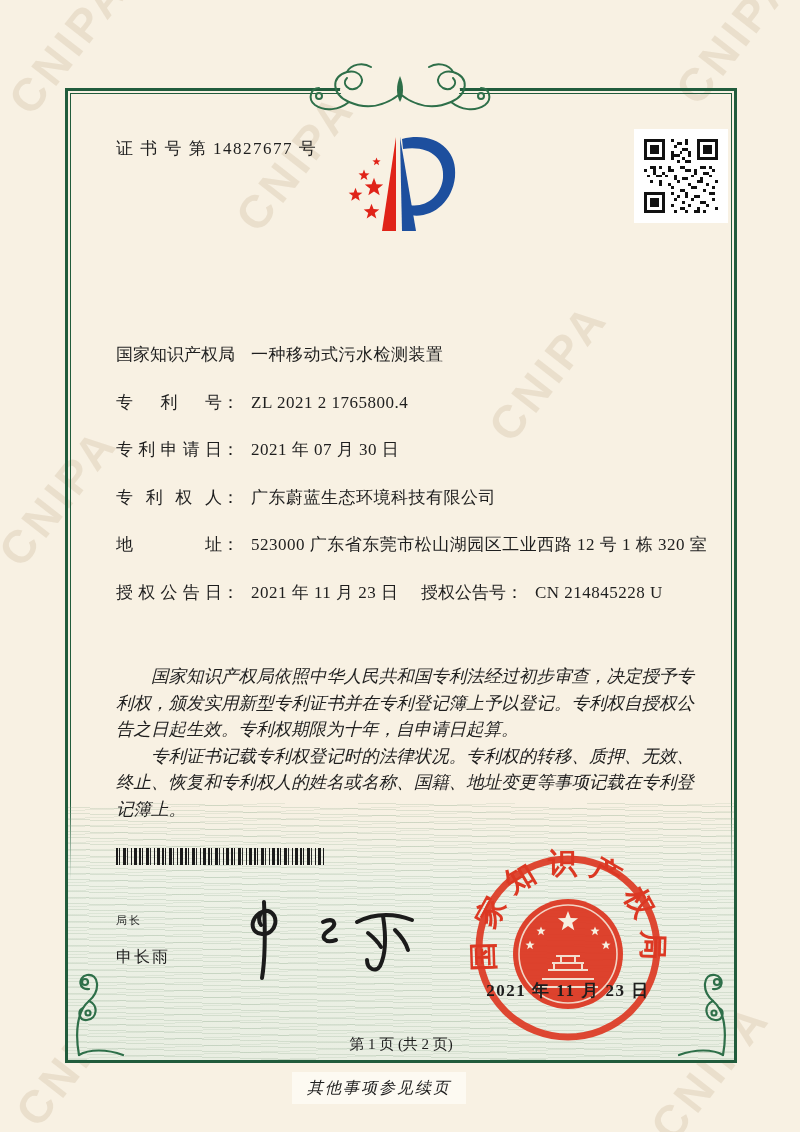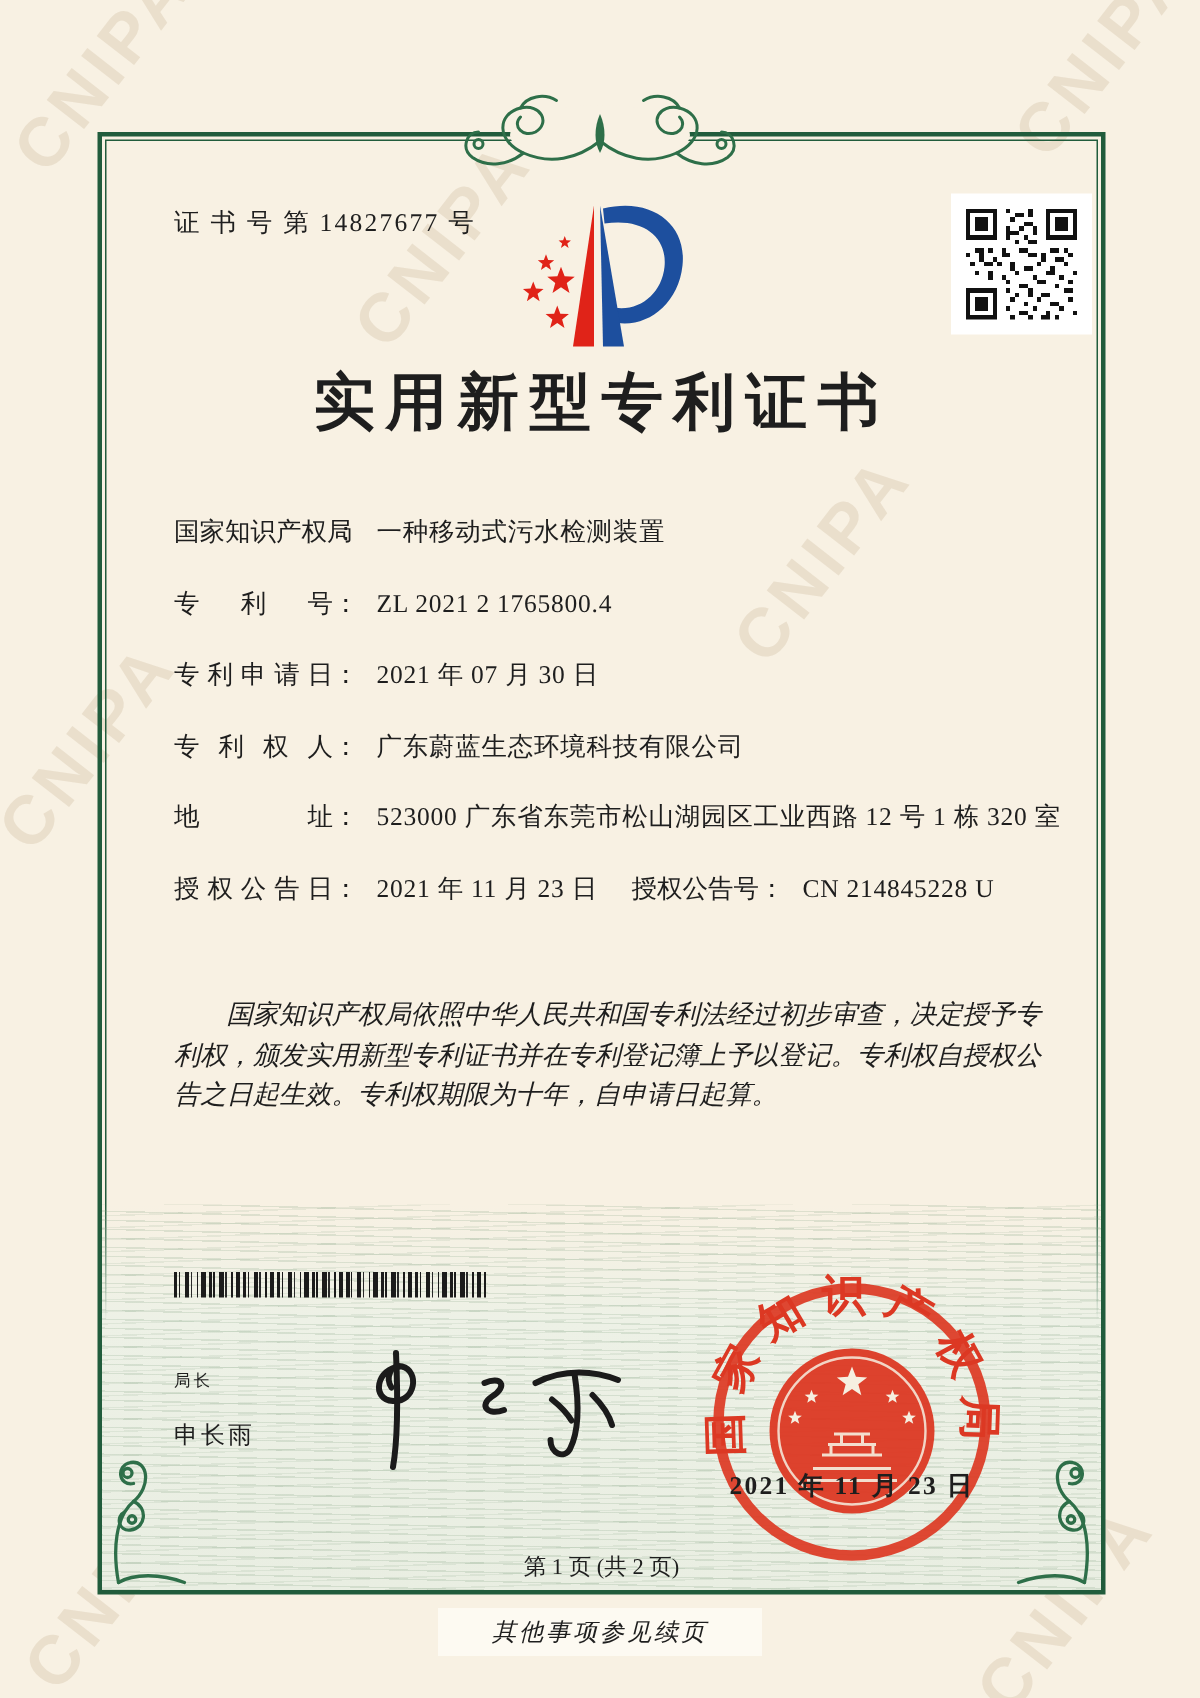--- a/index.html
+++ b/index.html
@@ -75,21 +75,21 @@
       font-size:17px;letter-spacing:1.5px;font-weight:600;z-index:3}
 
   .page-info{position:absolute;left:0;right:0;top:944px;text-align:center;font-size:15px;z-index:2}
 
   .corner{position:absolute;width:64px;height:90px;z-index:2}
   .corner.bl{left:3px;bottom:3px}
   .corner.br{right:3px;bottom:3px;transform:scaleX(-1)}
 
   .top-ornament{position:absolute;left:285px;top:60px;width:230px;height:56px;z-index:3}
 
-  .note-strip{position:absolute;left:292px;top:1072px;width:216px;height:32px;background:#fdfaf2;
+  .note-strip{position:absolute;left:292px;top:1072px;width:174px;height:32px;background:#fdfaf2;
       display:flex;align-items:center;justify-content:center;z-index:2}
   .note-strip span{font-size:16px;letter-spacing:2px;font-style:italic}
   .body-text p{font-style:italic}
 </style>
 </head>
 <body>
 
 <div class="page">
 
   <span class="wm" style="left:-12px;top:18px">CNIPA</span>
@@ -208,21 +208,20 @@
 
       <g fill="#e02318">
         <use href="#star" x="0" y="0" width="9" height="9" transform="translate(36,30)"></use>
         <use href="#star" x="0" y="0" width="12" height="12" transform="translate(22,42)"></use>
         <use href="#star" x="0" y="0" width="20" height="20" transform="translate(28,50)"></use>
         <use href="#star" x="0" y="0" width="15" height="15" transform="translate(12,60)"></use>
         <use href="#star" x="0" y="0" width="17" height="17" transform="translate(27,76)"></use>
       </g>
     </svg>
 
-    <div class="doc-title">实用新型专利证书</div>
 
     <div class="fields">
       <div class="frow">
         <span class="flabel">国家知识产权局</span><span class="fcolon">：</span><span class="fvalue">一种移动式污水检测装置</span>
       </div>
       <div class="frow">
         <span class="flabel">专利号</span><span class="fcolon">：</span><span class="fvalue">ZL 2021 2 1765800.4</span>
       </div>
       <div class="frow">
         <span class="flabel">专利申请日</span><span class="fcolon">：</span><span class="fvalue">2021 年 07 月 30 日</span>
@@ -236,20 +235,21 @@
       <div class="frow">
         <span class="flabel">授权公告日</span><span class="fcolon">：</span><span class="fvalue">2021 年 11 月 23 日</span>
         <span class="fpair2">
           <span>授权公告号</span><span class="fcolon">：</span><span class="fvalue">CN 214845228 U</span>
         </span>
       </div>
     </div>
 
     <div class="body-text">
       <p>国家知识产权局依照中华人民共和国专利法经过初步审查，决定授予专利权，颁发实用新型专利证书并在专利登记簿上予以登记。专利权自授权公告之日起生效。专利权期限为十年，自申请日起算。</p>
+      <p>专利证书记载专利权登记时的法律状况。专利权的转移、质押、无效、终止、恢复和专利权人的姓名或名称、国籍、地址变更等事项记载在专利登记簿上。</p>
     </div>
 
     <div class="barcode"></div>
 
     <div class="sig-title">局长</div>
     <div class="sig-name">申长雨</div>
     <svg class="sig-hand" viewBox="0 0 190 86">
       <g fill="none" stroke="#1b1b1b" stroke-width="4" stroke-linecap="round" stroke-linejoin="round">
         <path d="M36,14 C20,15 16,36 31,37 C46,38 49,17 37,14 C29,12 26,22 30,28"></path>
         <path d="M33,5 C34,28 35,58 31,81"></path>

